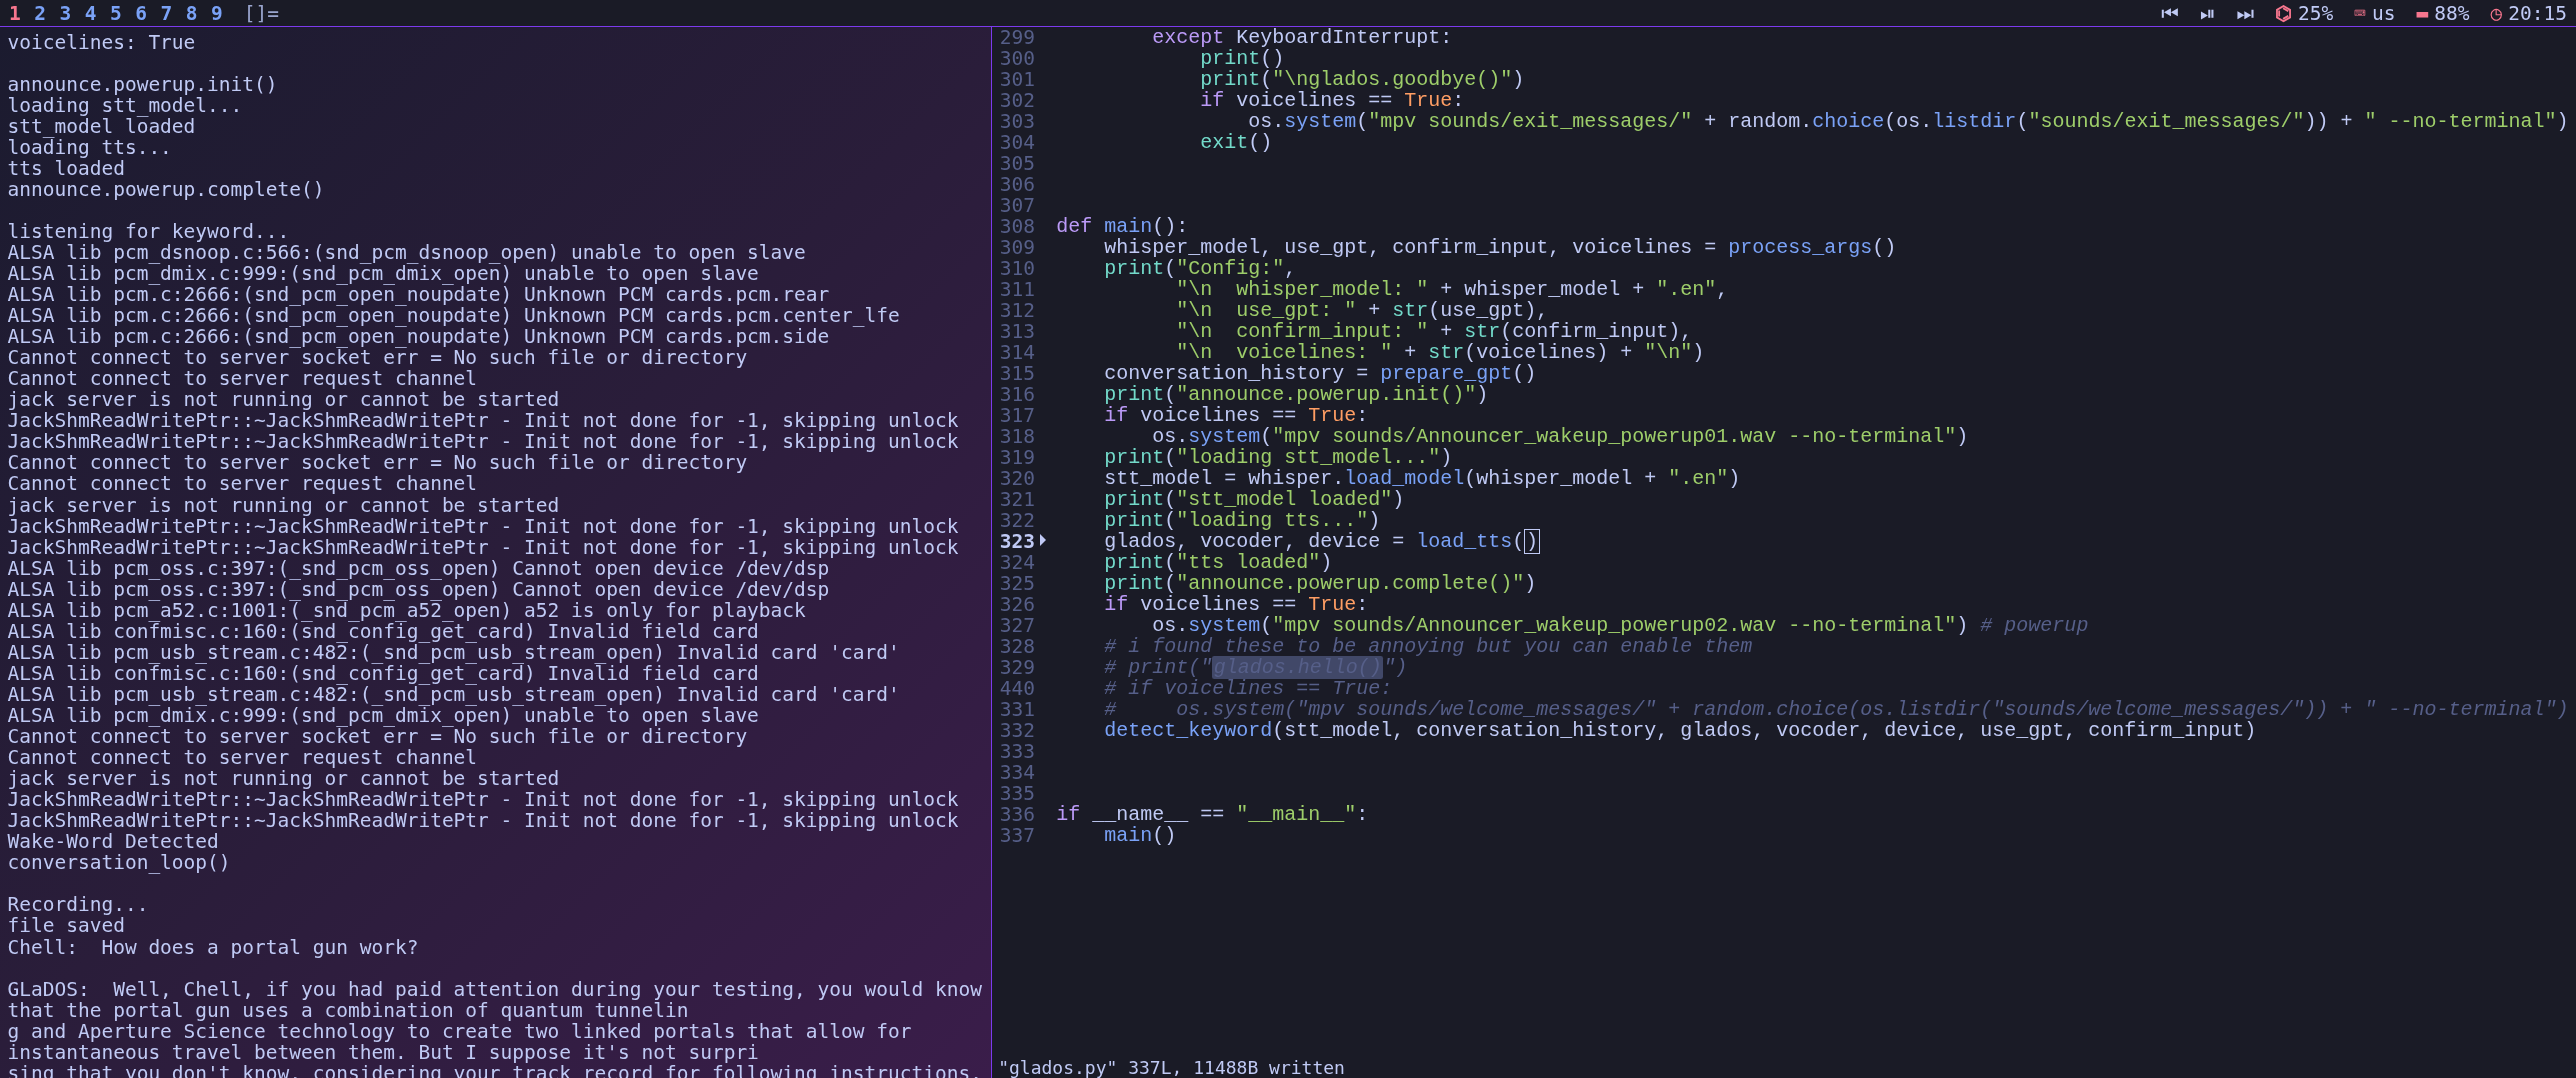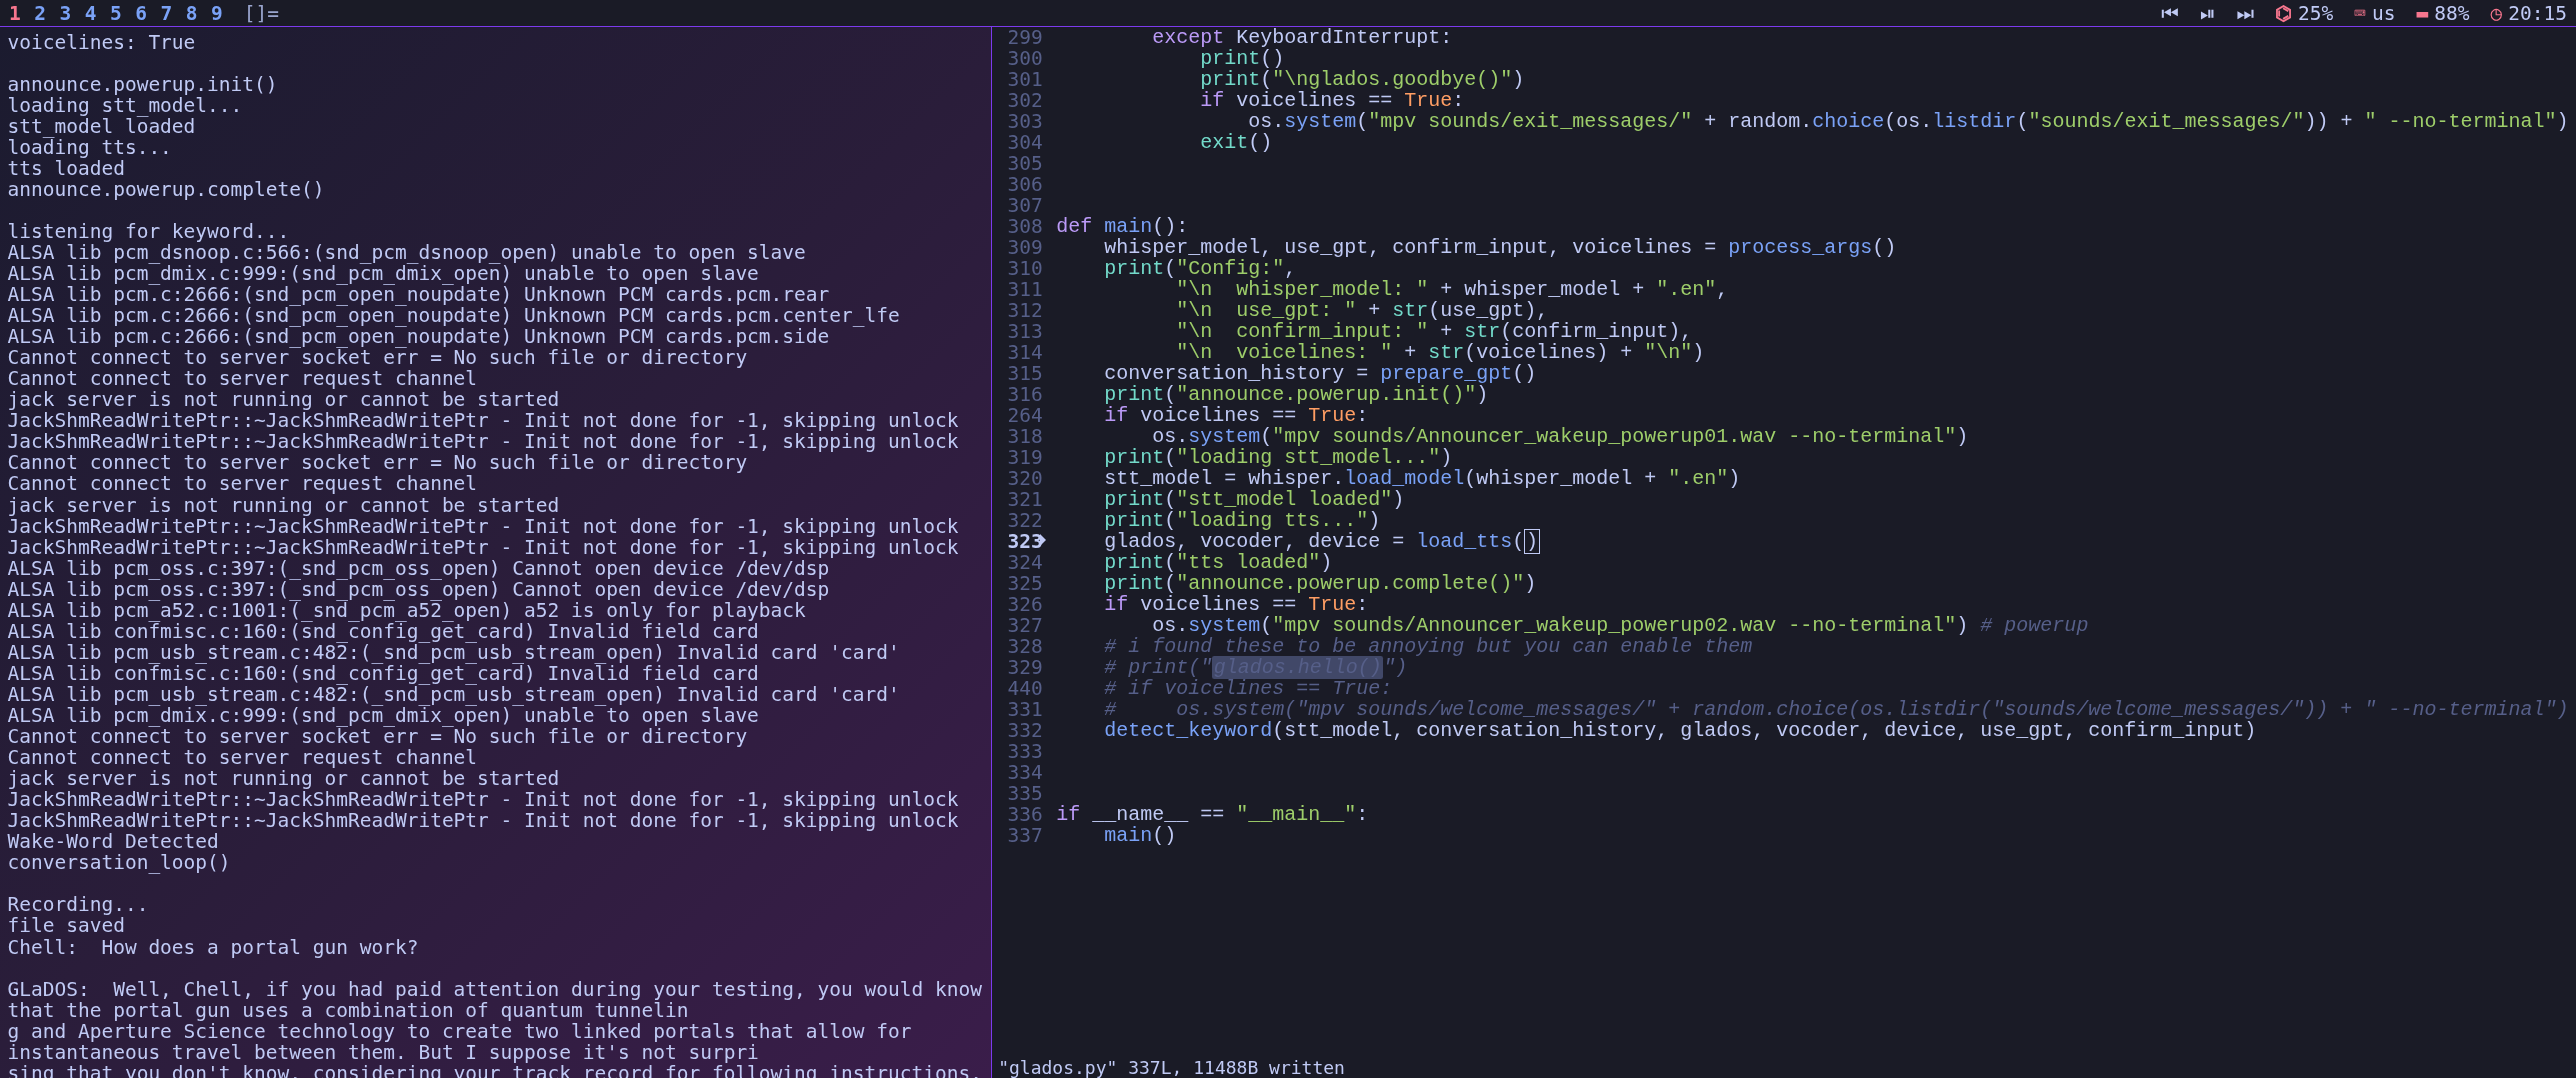--- a/index.html
+++ b/index.html
@@ -57,21 +57,21 @@
     overflow: hidden;
     line-height: 1.08;
   }
   .gutter {
     width: 64px;
     text-align: right;
     color: #565f89;
     padding-right: 13.5px;
     user-select: none;
   }
-  .gutter .ln { height: 21px; position: relative; }
+  .gutter .ln { height: 21px; position: relative; text-align: center; }
   .gutter .cur { color: #c0caf5; font-weight: bold; }
   .gutter .cur::before {
     content: "";
     position: absolute;
     right: -3px; top: 3px;
     border-top: 6.7px solid transparent;
     border-bottom: 6.7px solid transparent;
     border-left: 6.7px solid #c0caf5;
   }
   .code {
@@ -175,21 +175,21 @@
           <div class="ln">307</div>
           <div class="ln">308</div>
           <div class="ln">309</div>
           <div class="ln">310</div>
           <div class="ln">311</div>
           <div class="ln">312</div>
           <div class="ln">313</div>
           <div class="ln">314</div>
           <div class="ln">315</div>
           <div class="ln">316</div>
-          <div class="ln">264</div>
+          <div class="ln">317</div>
           <div class="ln">318</div>
           <div class="ln">319</div>
           <div class="ln">320</div>
           <div class="ln">321</div>
           <div class="ln">322</div>
           <div class="ln cur">323</div>
           <div class="ln">324</div>
           <div class="ln">325</div>
           <div class="ln">326</div>
           <div class="ln">327</div>

